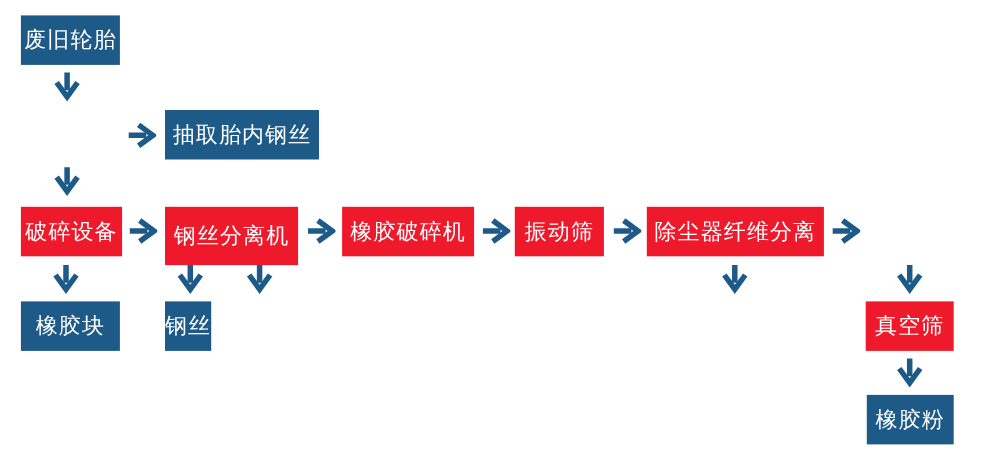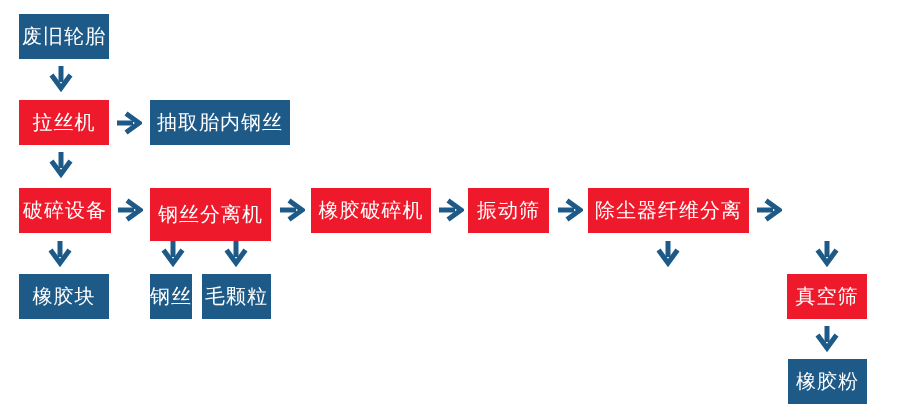--- a/index.html
+++ b/index.html
@@ -43,21 +43,20 @@
 
 <div class="stage">
 
   <div class="node blue" style="left:19px; top:14px; width:90px; height:45px">废旧轮胎</div>
 
   <svg class="arrow" style="left:48px; top:65px" width="26" height="28" viewBox="0 0 26 28">
     <path d="M13 1 V17"></path>
       <path d="M3.5 10 L13 23 L22.5 10"></path>
   </svg>
 
-  <div class="node red" style="left:19px; top:100px; width:90px; height:45px">拉丝机</div>
 
   <svg class="arrow" style="left:116px; top:110px" width="26" height="26" viewBox="0 0 26 26">
     <path d="M1 13 H17"></path>
       <path d="M10 3.5 L23 13 L10 22.5"></path>
   </svg>
 
   <div class="node blue" style="left:150px; top:100px; width:140px; height:45px">抽取胎内钢丝</div>
 
   <svg class="arrow" style="left:48px; top:151px" width="26" height="28" viewBox="0 0 26 28">
     <path d="M13 1 V17"></path>
@@ -118,21 +117,20 @@
   </svg>
   <svg class="arrow" style="left:814px; top:240px" width="26" height="28" viewBox="0 0 26 28">
     <path d="M13 1 V17"></path>
       <path d="M3.5 10 L13 23 L22.5 10"></path>
   </svg>
 
   <div class="node blue" style="left:19px; top:274px; width:90px; height:45px">橡胶块</div>
 
   <div class="node blue" style="left:150px; top:274px; width:42px; height:45px">钢丝</div>
 
-  <div class="node blue" style="left:202px; top:274px; width:69px; height:45px">毛颗粒</div>
 
 
   <div class="node red" style="left:787px; top:274px; width:80px; height:45px">真空筛</div>
 
   <svg class="arrow" style="left:814px; top:325px" width="26" height="28" viewBox="0 0 26 28">
     <path d="M13 1 V17"></path>
       <path d="M3.5 10 L13 23 L22.5 10"></path>
   </svg>
 
   <div class="node blue" style="left:788px; top:359px; width:79px; height:45px">橡胶粉</div>

